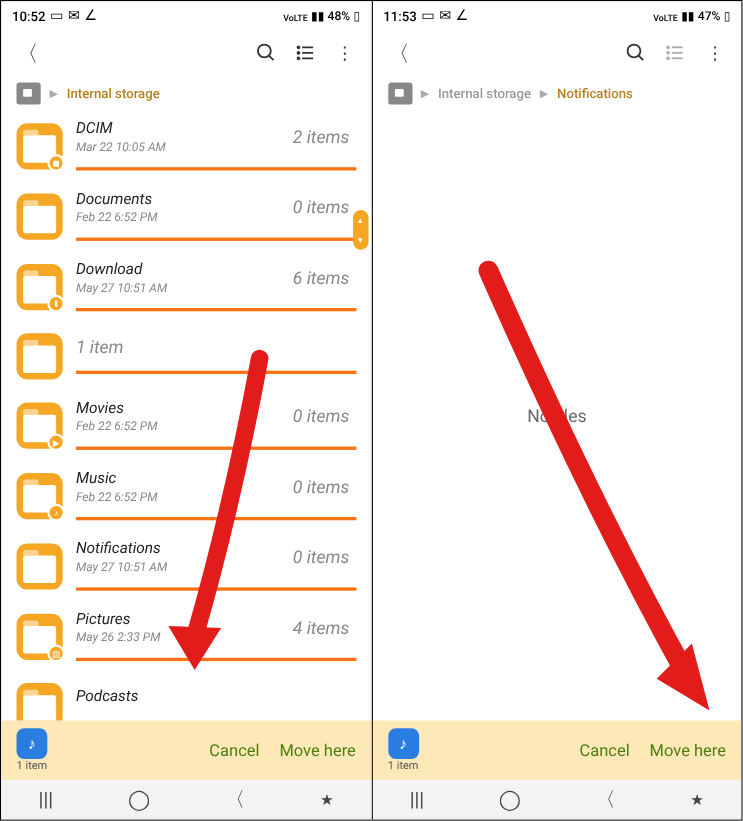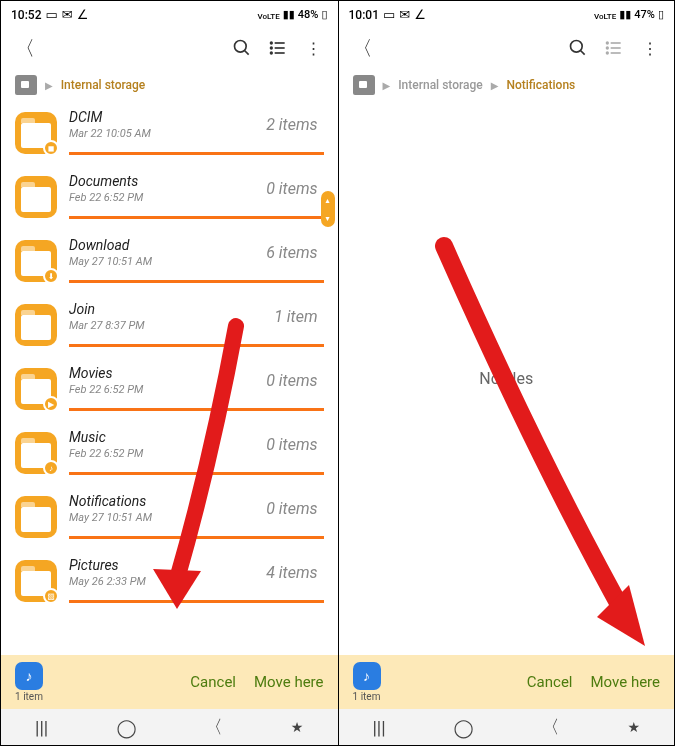--- a/index.html
+++ b/index.html
@@ -155,24 +155,20 @@
         </div>
         <div class="folder-row">
     <div class="folder-icon-wrap">
       <div class="folder-icon">
               <div class="folder-tab"></div>
               <div class="folder-body"></div>
             </div>
 
     </div>
     <div class="folder-info">
-      <div class="folder-text">
-        <div class="folder-name">Join</div>
-        <div class="folder-date">Mar 27 8:37 PM</div>
-      </div>
       <div class="folder-count">1 item</div>
     </div>
         </div>
         <div class="folder-row">
     <div class="folder-icon-wrap">
       <div class="folder-icon">
               <div class="folder-tab"></div>
               <div class="folder-body"></div>
             </div>
       <div class="folder-badge">▶</div>
@@ -224,20 +220,36 @@
               <div class="folder-body"></div>
             </div>
       <div class="folder-badge">▧</div>
     </div>
     <div class="folder-info">
       <div class="folder-text">
         <div class="folder-name">Pictures</div>
         <div class="folder-date">May 26 2:33 PM</div>
       </div>
       <div class="folder-count">4 items</div>
+    </div>
+        </div>
+        <div class="folder-row">
+    <div class="folder-icon-wrap">
+      <div class="folder-icon">
+              <div class="folder-tab"></div>
+              <div class="folder-body"></div>
+            </div>
+
+    </div>
+    <div class="folder-info">
+      <div class="folder-text">
+        <div class="folder-name">Podcasts</div>
+        <div class="folder-date"></div>
+      </div>
+      <div class="folder-count"></div>
     </div>
         </div>
       </div>
     <div class="scroll-pill">
         <span>▴</span>
         <span>▾</span>
       </div>
     <div class="arrow" style="left:140px; top:220px;">
       <svg width="120" height="290">
         <defs>
@@ -265,21 +277,21 @@
     <span class="nav-item">|||</span>
     <span class="nav-item">◯</span>
     <span class="nav-item">〈</span>
     <span class="nav-item" style="font-size:14px;">★</span>
   </div>
 </div>
 
 <div class="screen">
   <div class="status-bar">
     <div class="status-left">
-      <span>10:01</span>
+      <span>11:53</span>
       <span class="status-icon">▭</span>
       <span class="status-icon">✉</span>
       <span class="status-icon">∠</span>
     </div>
     <div class="status-right">
       <span style="font-size:8px;">VoLTE</span>
       <span>▮▮</span>
       <span>47%</span>
       <span>▯</span>
     </div>

